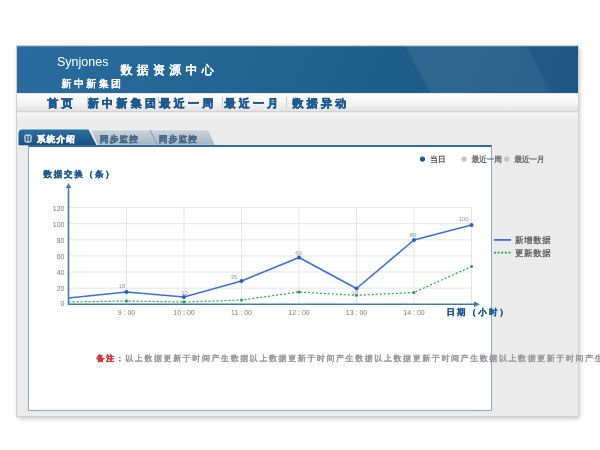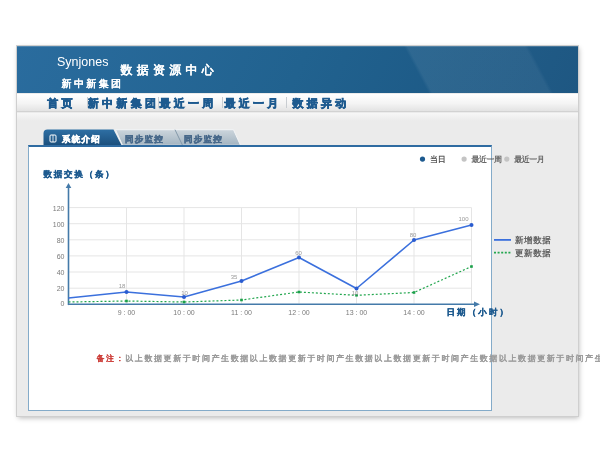--- a/index.html
+++ b/index.html
@@ -14,26 +14,26 @@
   #htitle{position:absolute;left:103.5px;top:18.5px;color:#fff;font-size:12px;letter-spacing:4.25px;line-height:11px;-webkit-text-stroke:0.5px #fff;}
   #pill{position:absolute;left:416px;top:11px;width:133px;height:14px;border:1px solid rgba(255,255,255,0.38);background:rgba(8,36,64,0.22);border-radius:7px;color:#fff;font-size:8px;}
   .pit{position:absolute;top:3px;letter-spacing:1.2px;line-height:8px;white-space:nowrap;}
   .pic{position:absolute;top:3px;}
   
   #nav{position:absolute;left:0;top:47.5px;width:561px;height:18.5px;background:linear-gradient(180deg,#ffffff 0%,#f4f4f4 55%,#e3e3e3 100%);border-bottom:1px solid #d2d2d2;}
   .ni{position:absolute;top:4.5px;font-size:11px;font-weight:bold;color:#1d5a8f;transform:translateX(-50%);letter-spacing:3.3px;line-height:11px;-webkit-text-stroke:0.55px #1d5a8f;}
   .ns{position:absolute;top:3px;width:1px;height:11px;background:#c9cdd1;}
   #navsh{position:absolute;left:0;top:66.5px;width:561px;height:8px;background:linear-gradient(180deg,#f7f7f7,#ebebeb);}
   
-  #tabs{position:absolute;left:26px;top:82.5px;width:210px;height:17px;}
+  #tabs{position:absolute;left:1px;top:82.5px;width:210px;height:17px;}
   
   #panel{position:absolute;left:10.5px;top:98.5px;width:464px;height:266px;background:#fff;border:1px solid #84abc9;border-top:2px solid #2f6ba1;}
   
   #note{position:absolute;left:37px;top:208.5px;font-size:8px;color:#9a9a9a;letter-spacing:1.58px;line-height:8px;white-space:nowrap;}
-  #note b{color:#cc3b36;font-weight:normal;padding-left:31px;}
+  #note b{color:#cc3b36;font-weight:bold;padding-left:31px;}
 </style>
 </head>
 <body>
 <div id="app">
   <div id="hdr">
       <div style="position:absolute;left:0;top:0;width:561px;height:1px;background:rgba(255,255,255,0.18);"></div>
       <div style="position:absolute;left:250px;top:-20px;width:330px;height:90px;background:linear-gradient(62deg,rgba(255,255,255,0) 46%,rgba(255,255,255,0.07) 47%,rgba(255,255,255,0.07) 78%,rgba(255,255,255,0.02) 79%);"></div>
     <div id="logo1">Synjones</div>
     <div id="logo2" class="z">新中新集团</div>
     <div id="htitle" class="z">数据资源中心</div>

